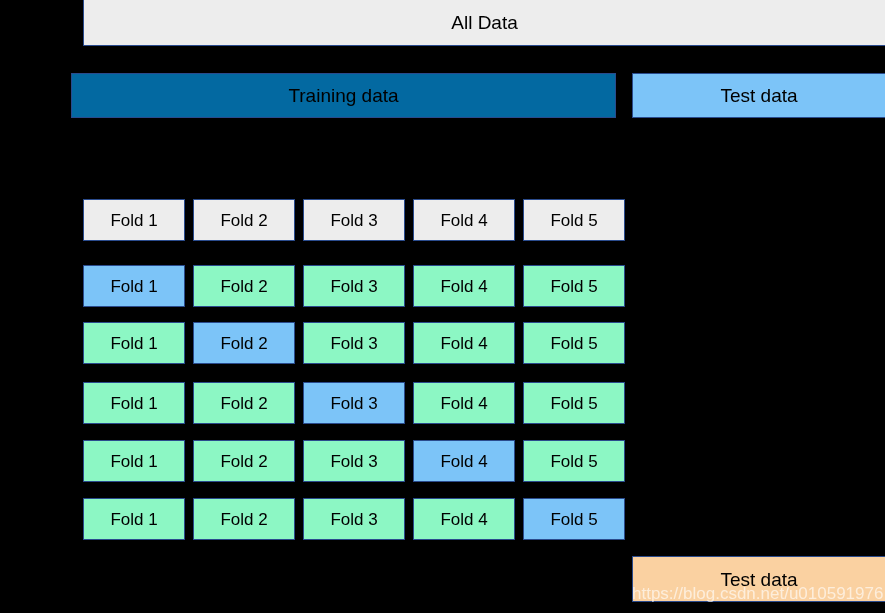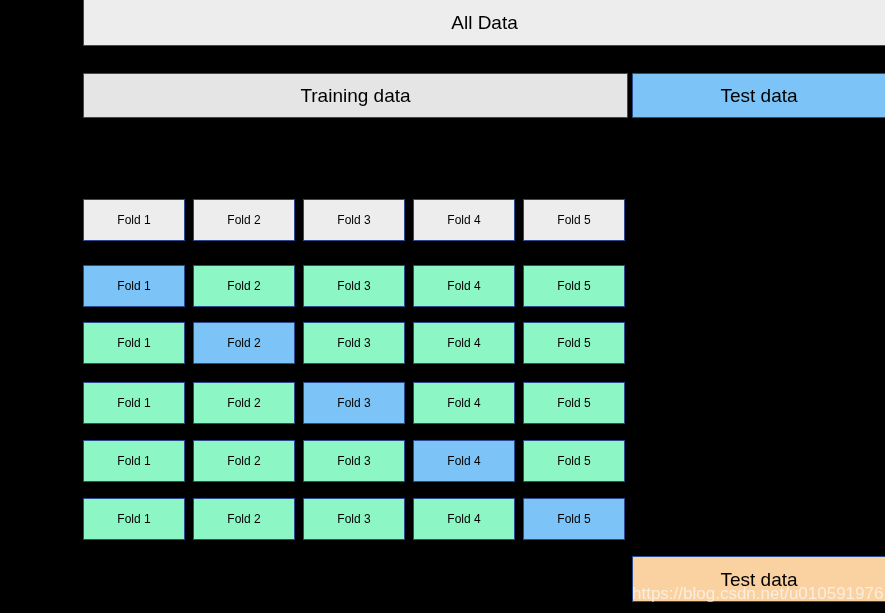--- a/index.html
+++ b/index.html
@@ -41,39 +41,39 @@
     line-height: 1;
   }
   #all-data {
     left: 83px;
     top: -1px;
     width: 803px;
     height: 47px;
     background: #ededed;
   }
   #training-data {
-    left: 83px;
+    left: 71px;
     top: 73px;
     width: 545px;
     height: 45px;
-    background: #e5e5e5;
+    background: #0369a1;
   }
   #test-data-top {
     left: 632px;
     top: 73px;
     width: 254px;
     height: 45px;
     background: #7cc4f8;
   }
 
   
   .fold {
     width: 102px;
     height: 42px;
-    font-size: 12px;
+    font-size: 17px;
     line-height: 1;
   }
   .fold.plain  { background: #ededed; }
   .fold.train  { background: #8cf7c4; }
   .fold.test   { background: #7cc4f8; }
 
   
   #test-data-bottom {
     left: 632px;
     top: 556px;

